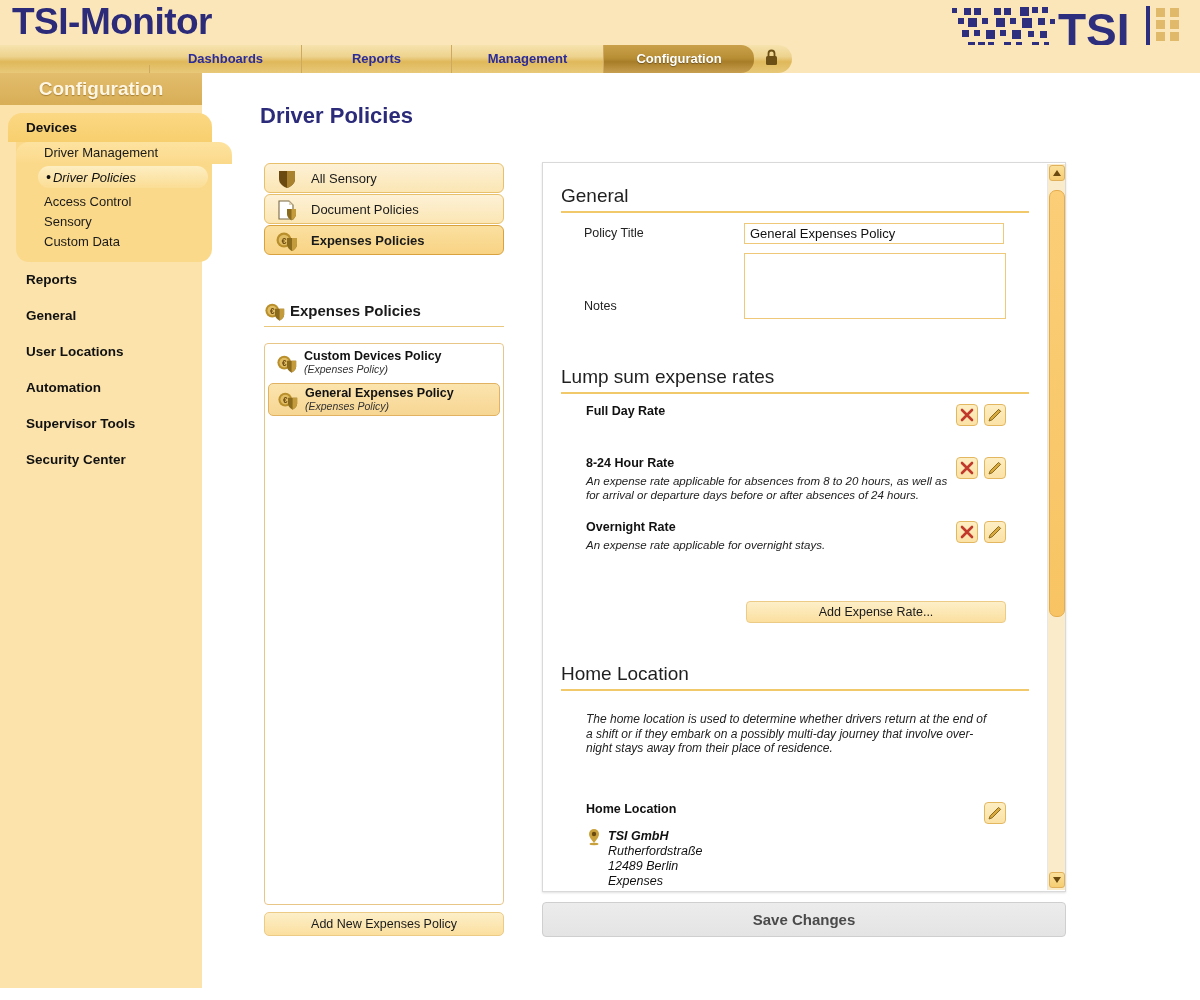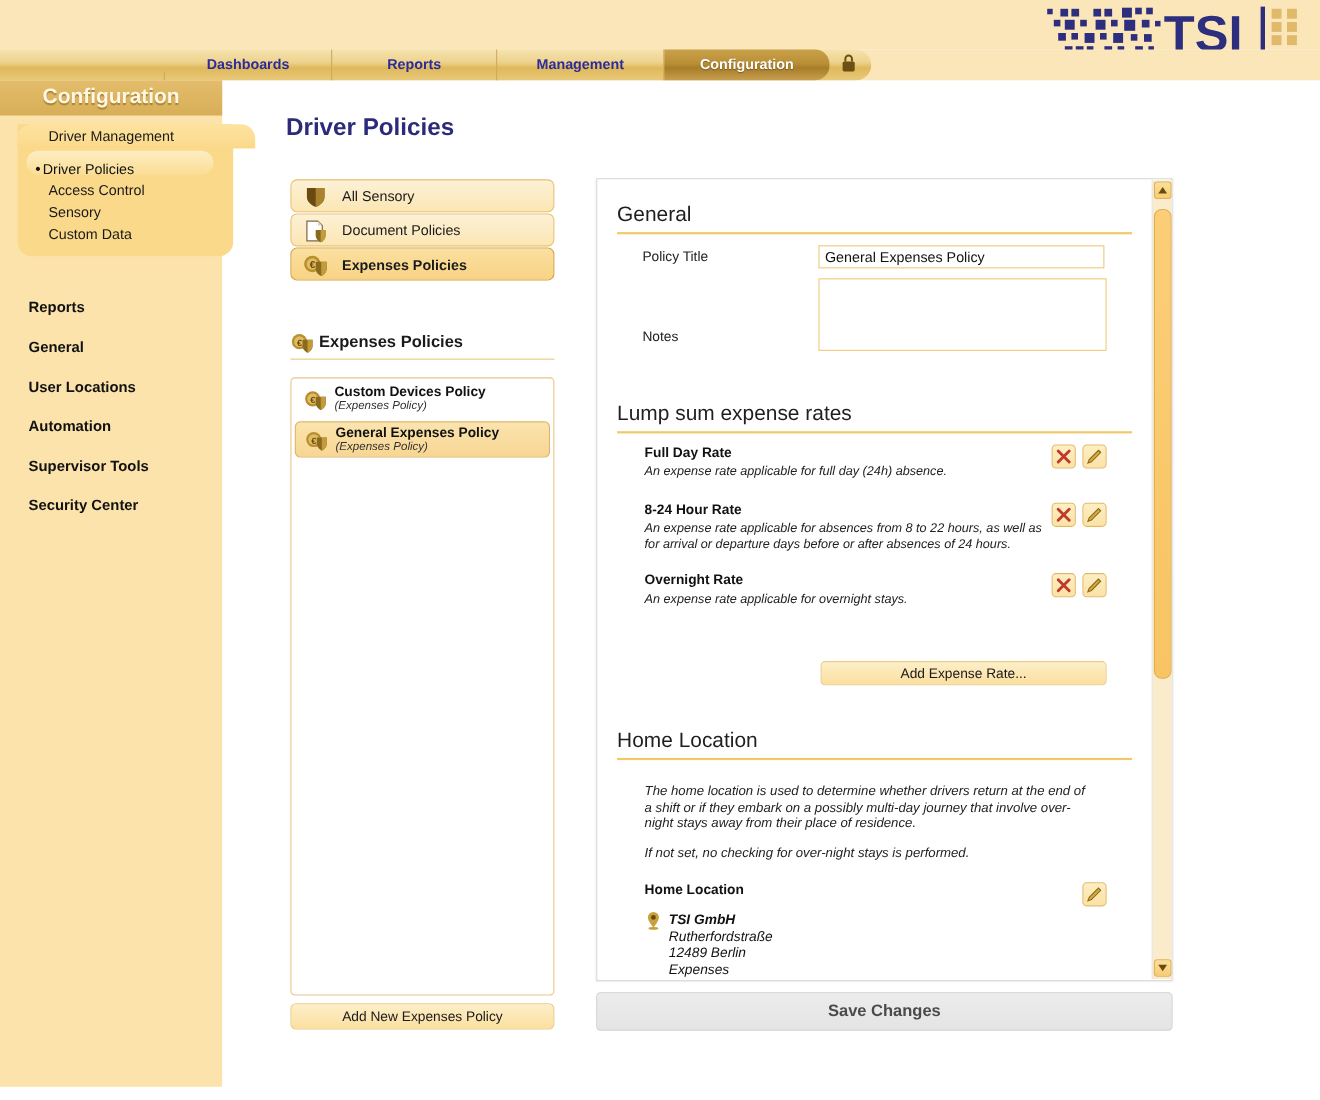--- a/index.html
+++ b/index.html
@@ -86,26 +86,26 @@
   }
   .sub-head {
     height:22px; width:216px;
     background:linear-gradient(to bottom,#fde3a0 0%,#fbd98a 100%);
     border-radius:13px 13px 0 0;
     font-size:13px; color:#1a1a1a;
     line-height:22px; padding-left:28px;
     margin-top:-6px;
   }
   .sub-sel {
-    margin:2px 4px 2px 8px;
+    margin:2px 4px 2px 22px;
     height:22px; width:170px;
     background:linear-gradient(to bottom,#fdeec2 0%,#fbdd94 100%);
     border-radius:11px;
-    font-size:13px; color:#111;
-    line-height:32px; padding-left:8px;
+    font-size:13px; font-style:italic; color:#111;
+    line-height:22px; padding-left:8px;
   }
   .sub-sel .bullet { font-size:14px; margin-right:2px; }
   .sub-item {
     font-size:13px; color:#1a1a1a;
     line-height:20px; padding-left:28px;
   }
   .side-link {
     position:absolute; left:26px;
     font-size:13.5px; font-weight:bold; color:#111;
   }
@@ -249,20 +249,21 @@
     background:linear-gradient(to bottom,#ececec 0%,#e4e4e4 100%);
     border:1px solid #cfcfcf; border-radius:4px;
     font-size:15px; font-weight:bold; color:#4a4a4a;
     text-align:center; line-height:33px;
   }
 </style>
 </head>
 <body>
 
 <div class="header">
+  <div class="brand">TSI-Monitor</div>
 
   <svg class="logo" viewBox="0 0 236 46">
     <g fill="#2e2e7e">
       <rect x="2" y="4" width="5" height="5"></rect>
       <rect x="14" y="4" width="7" height="7"></rect>
       <rect x="24" y="4" width="7" height="7"></rect>
       <rect x="44" y="4" width="7" height="7"></rect>
       <rect x="54" y="4" width="7" height="7"></rect>
       <rect x="70" y="3" width="9" height="9"></rect>
       <rect x="82" y="3" width="6" height="6"></rect>
@@ -321,20 +322,21 @@
         <path d="M16.5 11 v-2.5 a3 3 0 0 1 6 0 V11" stroke="#6b4f14" stroke-width="1.8" fill="none"></path>
       </svg>
     </div>
   </div>
 </div>
 
 <div class="sidebar">
   <div class="side-title">Configuration</div>
 
   <div class="group-devices">
+    <div class="grp-head">Devices</div>
     <div class="grp-body">
       <div class="sub-head">Driver Management</div>
       <div class="sub-sel">
         <span class="bullet">•</span><span>Driver Policies</span>
       </div>
       <div class="sub-item" style="margin-top:4px;">Access Control</div>
       <div class="sub-item">Sensory</div>
       <div class="sub-item">Custom Data</div>
     </div>
   </div>
@@ -428,35 +430,34 @@
   <div class="flabel" style="left:41px;top:63px;">Policy Title</div>
   <input class="finput" style="left: 201px; top: 60px; width: 260px; height: 21px;" value="General Expenses Policy">
 
   <div class="flabel" style="left:41px;top:92px;margin-top:44px;">Notes</div>
   <textarea class="finput" style="left: 201px; top: 90px; width: 262px; height: 66px; resize: none;"></textarea>
 
   <div class="sect-h" style="left:18px;top:203px;">Lump sum expense rates</div>
   <div class="sect-rule" style="left:18px;top:229px;width:468px;"></div>
 
   <div class="rate-name" style="left:43px;top:241px;">Full Day Rate</div>
-  <div class="rate-desc" style="left:43px;top:259px;width:370px;">An expense rate applicable for full day (24h) absence.</div>
   <div class="iconbtn" style="left:413px;top:241px;">
     <svg width="20" height="20" viewBox="0 0 20 20">
       <path d="M5 5 L15 15 M15 5 L5 15" stroke="#c0392b" stroke-width="2.6" stroke-linecap="round"></path>
     </svg>
   </div>
   <div class="iconbtn" style="left:441px;top:241px;">
     <svg width="20" height="20" viewBox="0 0 20 20">
       <path d="M4 16 l1.2 -3.2 L13.6 4.4 l2 2 L7.2 14.8 z" fill="#d8a93c" stroke="#8a6a1c" stroke-width="1"></path>
       <path d="M13.6 4.4 l2 2" stroke="#8a6a1c" stroke-width="1"></path>
     </svg>
   </div>
 
   <div class="rate-name" style="left:43px;top:293px;">8-24 Hour Rate</div>
-  <div class="rate-desc" style="left:43px;top:311px;width:375px;">An expense rate applicable for absences from 8 to 22 hours, as well as for arrival or departure days before or after absences of 24 hours.</div>
+  <div class="rate-desc" style="left:43px;top:311px;width:375px;">An expense rate applicable for absences from 8 to 20 hours, as well as for arrival or departure days before or after absences of 24 hours.</div>
   <div class="iconbtn" style="left:413px;top:294px;">
     <svg width="20" height="20" viewBox="0 0 20 20">
       <path d="M5 5 L15 15 M15 5 L5 15" stroke="#c0392b" stroke-width="2.6" stroke-linecap="round"></path>
     </svg>
   </div>
   <div class="iconbtn" style="left:441px;top:294px;">
     <svg width="20" height="20" viewBox="0 0 20 20">
       <path d="M4 16 l1.2 -3.2 L13.6 4.4 l2 2 L7.2 14.8 z" fill="#d8a93c" stroke="#8a6a1c" stroke-width="1"></path>
     </svg>
   </div>
@@ -473,21 +474,20 @@
       <path d="M4 16 l1.2 -3.2 L13.6 4.4 l2 2 L7.2 14.8 z" fill="#d8a93c" stroke="#8a6a1c" stroke-width="1"></path>
     </svg>
   </div>
 
   <div class="addrate" style="left:203px;top:438px;width:260px;height:22px;">Add Expense Rate...</div>
 
   <div class="sect-h" style="left:18px;top:500px;">Home Location</div>
   <div class="sect-rule" style="left:18px;top:526px;width:468px;"></div>
 
   <div class="para" style="left:43px;top:549px;width:410px;">The home location is used to determine whether drivers return at the end of a shift or if they embark on a possibly multi-day journey that involve over-night stays away from their place of residence.</div>
-  <div class="para" style="left:43px;top:605px;width:410px;">If not set, no checking for over-night stays is performed.</div>
 
   <div class="rate-name" style="left:43px;top:639px;">Home Location</div>
   <div class="iconbtn" style="left:441px;top:639px;">
     <svg width="20" height="20" viewBox="0 0 20 20">
       <path d="M4 16 l1.2 -3.2 L13.6 4.4 l2 2 L7.2 14.8 z" fill="#d8a93c" stroke="#8a6a1c" stroke-width="1"></path>
     </svg>
   </div>
 
   <svg style="position:absolute;left:43px;top:665px;width:16px;height:18px;" viewBox="0 0 16 18">
     <path d="M8 1 a5 5 0 0 1 5 5 c0 3.6 -5 9 -5 9 s-5 -5.4 -5 -9 a5 5 0 0 1 5 -5 z" fill="#c9a13c"></path>

